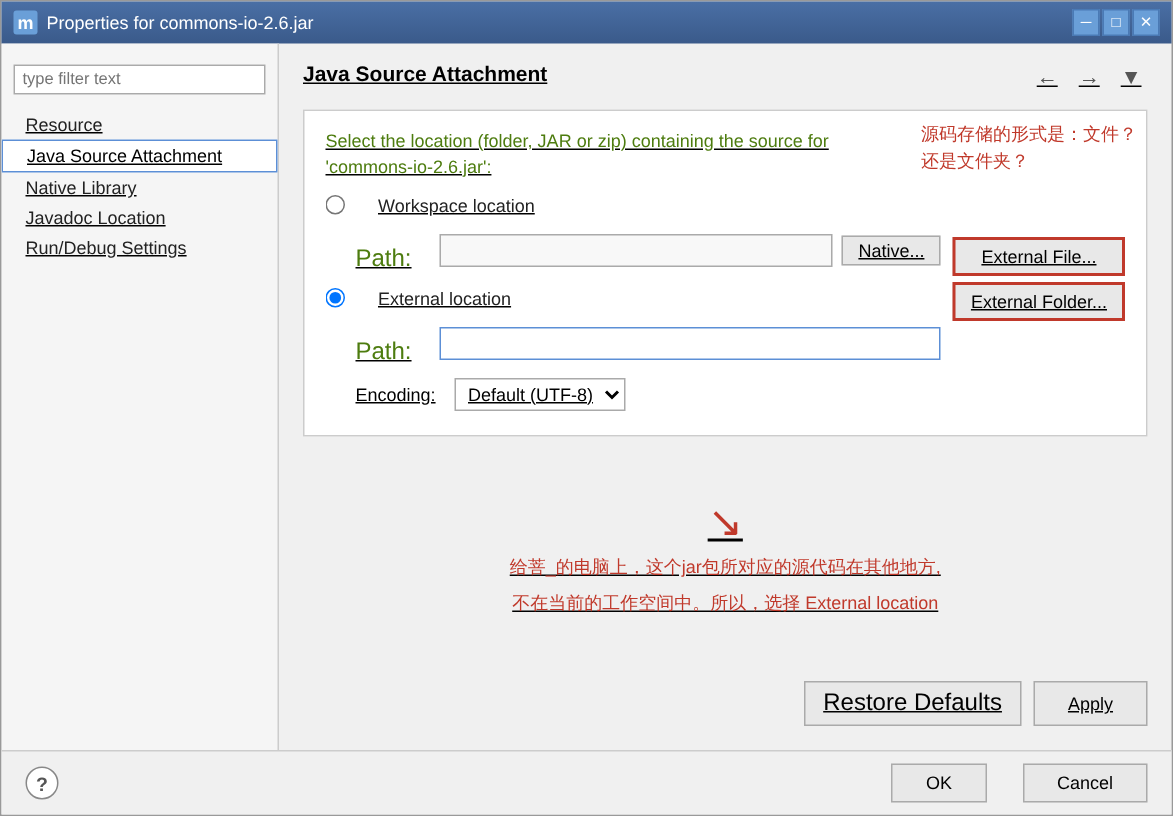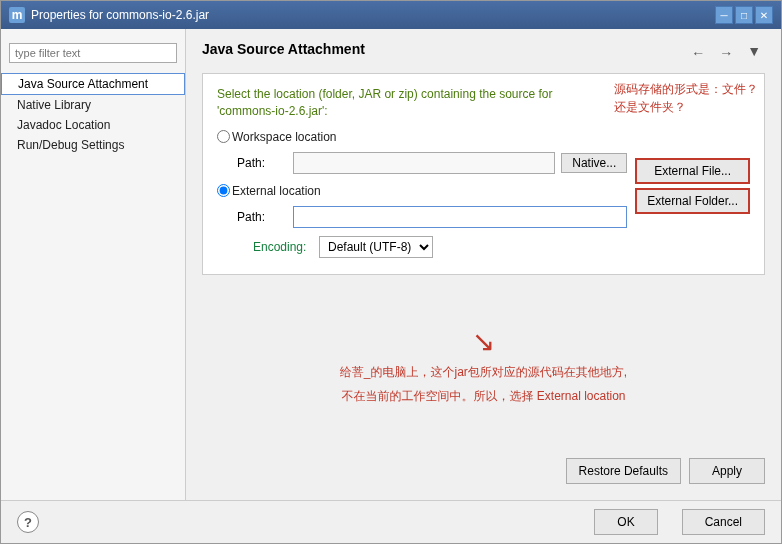--- a/index.html
+++ b/index.html
@@ -14,66 +14,66 @@
       display: flex;
       align-items: center;
       padding: 0 8px;
       flex-shrink: 0;
     }
     .titlebar-icon { width: 16px; height: 16px; margin-right: 6px; background: #6a9fd8; border-radius: 2px; display: flex; align-items: center; justify-content: center; font-size: 10px; color: white; font-weight: bold; flex-shrink: 0; }
     .titlebar-title { flex: 1; font-size: 12px; }
     .titlebar-controls { display: flex; gap: 2px; }
     .titlebar-btn { width: 18px; height: 18px; background: #6a9fd8; border: 1px solid #4a7ab5; color: white; font-size: 10px; display: flex; align-items: center; justify-content: center; cursor: pointer; }
 
-    .content { display: flex; flex: 1; overflow: hidden; }
+    .content { display: flex; flex: 1; overflow: hidden; text-decoration: underline; }
 
     .sidebar { width: 185px; background: #f5f5f5; border-right: 1px solid #ccc; padding: 8px 0; flex-shrink: 0; display: flex; flex-direction: column; }
     .sidebar-filter { margin: 6px 8px 10px 8px; }
     .sidebar-filter input { width: 100%; padding: 3px 5px; border: 1px solid #aaa; color: #888; font-size: 11px; background: white; }
     .sidebar-item { padding: 3px 16px; cursor: pointer; color: #222; font-size: 12px; }
     .sidebar-item.selected { background: white; border: 1px solid #5c8fd6; border-radius: 0; color: #000; font-weight: normal; }
 
     .main-panel { flex: 1; display: flex; flex-direction: column; padding: 12px 16px; overflow: hidden; }
 
     .panel-title { font-size: 14px; font-weight: bold; color: #000; margin-bottom: 2px; }
 
     .panel-toolbar { display: flex; justify-content: flex-end; align-items: center; margin-bottom: 6px; gap: 6px; }
     .toolbar-btn { background: none; border: none; cursor: pointer; color: #555; font-size: 14px; padding: 2px 4px; }
 
     .section-box { border: 1px solid #ccc; background: white; padding: 12px 14px 16px 14px; margin-bottom: 8px; }
 
     .desc-text { font-size: 12px; color: #4d7c0f; margin-bottom: 10px; line-height: 1.4; }
 
-    .radio-row { display: flex; align-items: center; margin-bottom: 8px; gap: 2px; }
+    .radio-row { display: flex; align-items: center; margin-bottom: 8px; gap: 22px; }
     .radio-row input[type=radio] { margin: 0; }
     .radio-label { font-size: 12px; color: #222; }
 
     .path-row { display: flex; align-items: center; margin-bottom: 8px; margin-left: 20px; gap: 6px; }
-    .path-label { width: 50px; color: #000000; font-size: 12px; flex-shrink: 0; }
+    .path-label { width: 50px; color: #4d7c0f; font-size: 16px; flex-shrink: 0; margin-top: 12px; }
     .path-input { flex: 1; height: 22px; border: 1px solid #aaa; padding: 2px 4px; font-size: 12px; background: #f8f8f8; color: #888; }
     .path-input.active { background: white; color: #000; border: 1px solid #5c8fd6; }
     .browse-btn { padding: 2px 10px; border: 1px solid #aaa; background: #e8e8e8; cursor: pointer; font-size: 12px; white-space: nowrap; }
 
     .encoding-row { display: flex; align-items: center; margin-left: 20px; gap: 6px; }
-    .encoding-label { width: 60px; color: #15803d; font-size: 12px; flex-shrink: 0; margin-left: 16px; }
+    .encoding-label { width: 60px; color: #000000; font-size: 12px; flex-shrink: 0; }
     .encoding-select { padding: 2px 4px; border: 1px solid #aaa; background: white; font-size: 12px; cursor: pointer; }
     .ext-btn { padding: 4px 10px; border: 1px solid #aaa; background: #e8e8e8; cursor: pointer; font-size: 12px; white-space: nowrap; border: 2px solid #c0392b; }
 
     .annotation-area { flex: 1; padding: 10px 0; position: relative; display: flex; align-items: center; justify-content: center; }
     .annotation-text { color: #c0392b; font-size: 13px; text-align: center; line-height: 1.8; }
 
     .source-annotation { position: absolute; top: 0; right: 20px; color: #c0392b; font-size: 12px; text-align: left; line-height: 1.5; }
 
     .bottom-bar { display: flex; justify-content: space-between; align-items: center; padding: 8px 16px; border-top: 1px solid #ccc; background: #f0f0f0; flex-shrink: 0; }
     .bottom-left { display: flex; align-items: center; gap: 8px; }
     .help-btn { width: 22px; height: 22px; border-radius: 50%; border: 1px solid #888; background: white; cursor: pointer; font-size: 13px; font-weight: bold; color: #555; display: flex; align-items: center; justify-content: center; }
     .bottom-right { display: flex; gap: 24px; }
     .bottom-btn { padding: 5px 22px; border: 1px solid #aaa; background: #e8e8e8; cursor: pointer; font-size: 12px; }
     .bottom-btn.primary { background: #e8e8e8; }
-    .restore-btn { padding: 5px 12px; border: 1px solid #aaa; background: #e8e8e8; cursor: pointer; font-size: 12px; }
+    .restore-btn { padding: 5px 12px; border: 1px solid #aaa; background: #e8e8e8; cursor: pointer; font-size: 16px; }
 
     .section-inner { display: flex; gap: 8px; }
     .section-left { flex: 1; }
     .section-right { display: flex; flex-direction: column; gap: 4px; justify-content: flex-start; padding-top: 28px; }
 
     .panel-header-row { display: flex; justify-content: space-between; align-items: flex-start; margin-bottom: 6px; }
   </style>
 </head>
 <body>
 
@@ -89,20 +89,23 @@
       <div class="titlebar-btn">□</div>
       <div class="titlebar-btn">✕</div>
     </div>
   </div>
 
   <div class="content">
 
     <div class="sidebar">
       <div class="sidebar-filter">
         <input type="text" placeholder="type filter text" style="">
+      </div>
+      <div class="sidebar-item">
+        <span>Resource</span>
       </div>
       <div class="sidebar-item selected">
         <span>Java Source Attachment</span>
       </div>
       <div class="sidebar-item">
         <span>Native Library</span>
       </div>
       <div class="sidebar-item">
         <span>Javadoc Location</span>
       </div>

